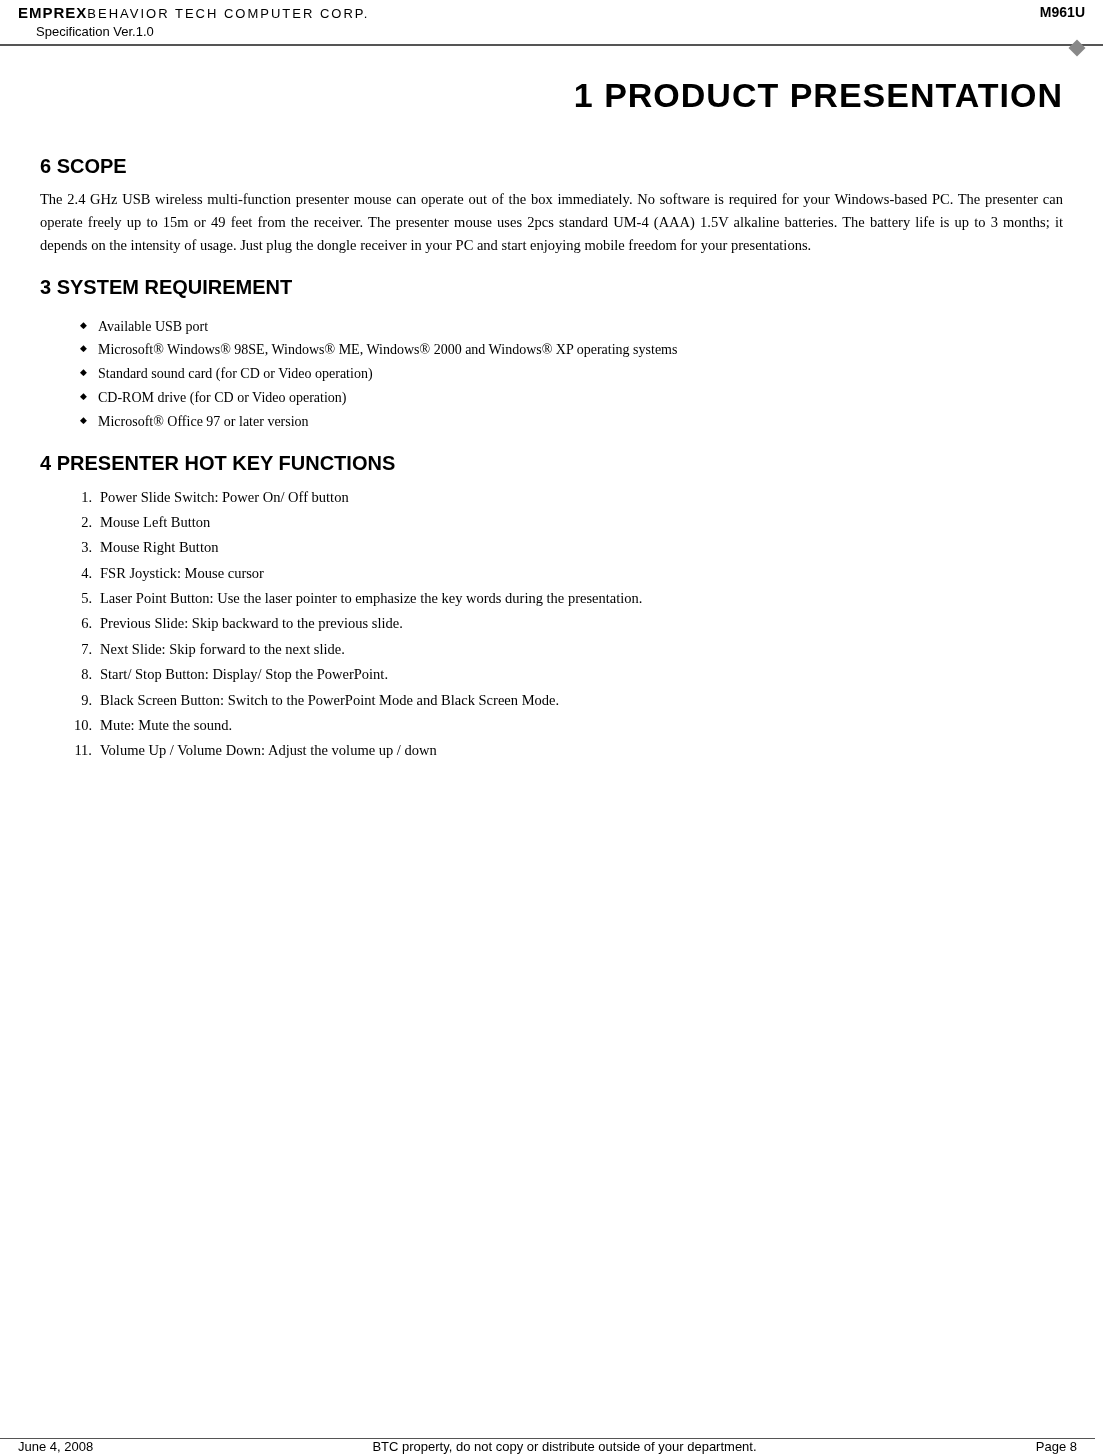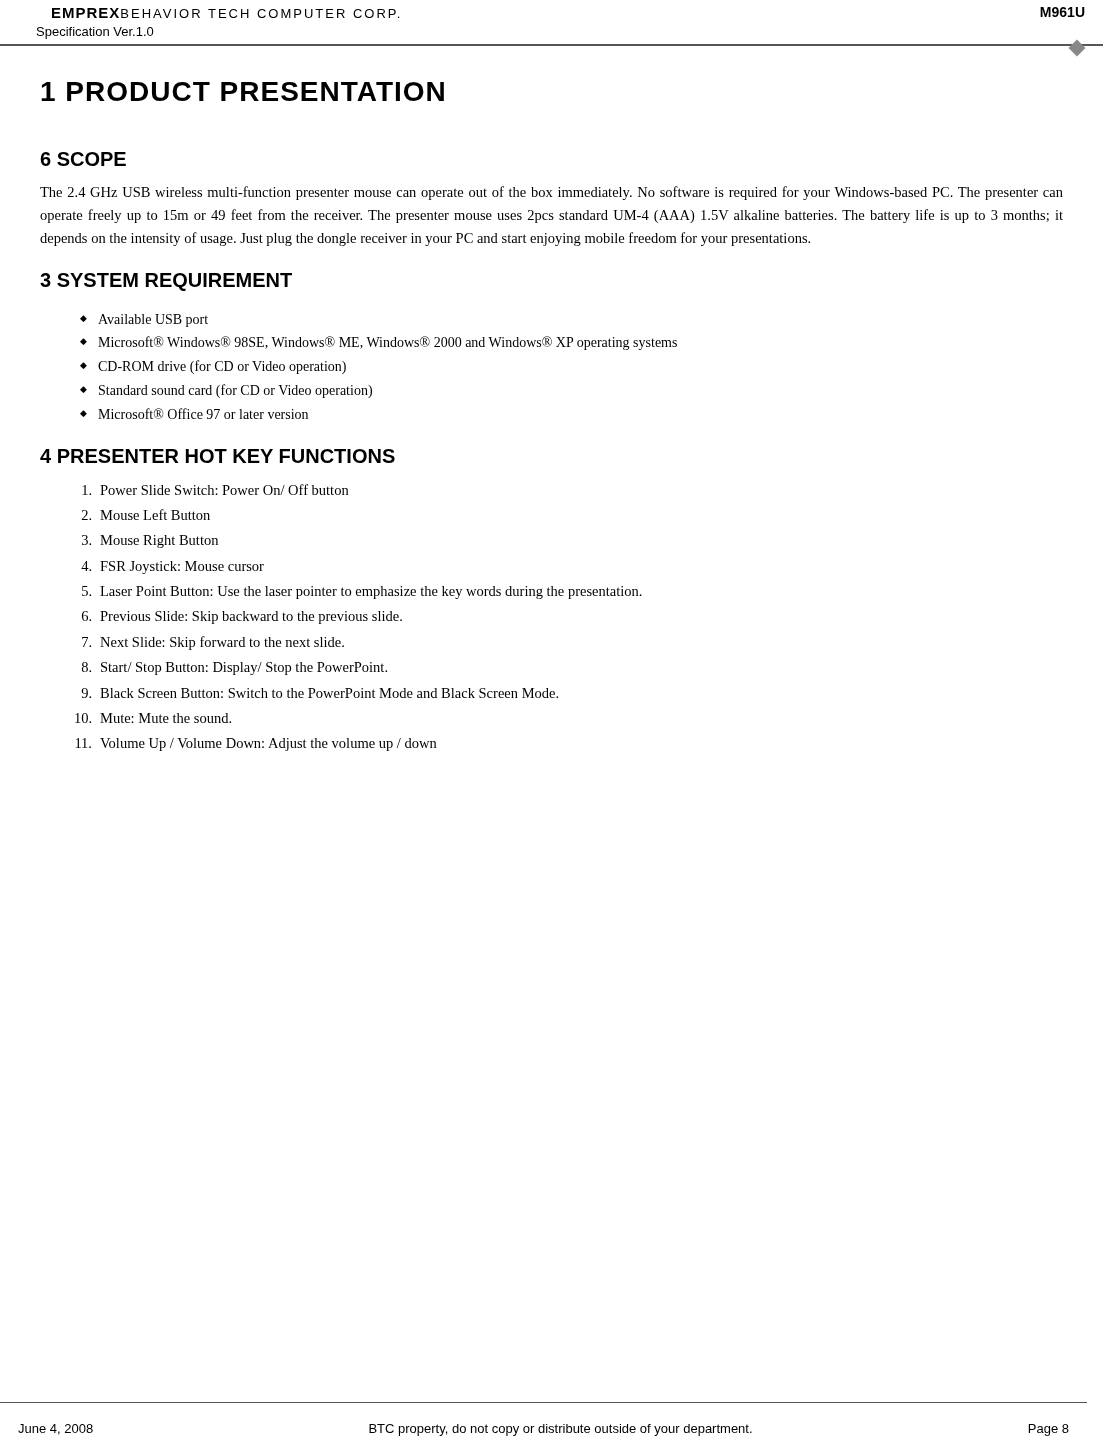--- a/index.html
+++ b/index.html
@@ -22,21 +22,20 @@
       display: flex;
       align-items: baseline;
       gap: 0;
     }
 
     .header-brand-emprex {
       font-family: Arial, sans-serif;
       font-weight: bold;
       font-size: 15px;
       letter-spacing: 1px;
-      margin-left: 33px;
     }
 
     .header-brand-rest {
       font-family: Arial, sans-serif;
       font-size: 13px;
       letter-spacing: 2px;
       font-weight: normal;
     }
 
     .header-model {
@@ -78,22 +77,22 @@
       transform: rotate(45deg);
       margin-bottom: 2px;
     }
 
     
     .main-content {
       padding: 20px 40px 40px 40px;
     }
 
     .page-title {
-      text-align: left;
-      font-size: 28px;
+      text-align: right;
+      font-size: 34px;
       font-weight: bold;
       font-family: Arial, sans-serif;
       margin-bottom: 40px;
       letter-spacing: 1px;
     }
 
     .section-heading {
       font-size: 20px;
       font-weight: bold;
       font-family: Arial, sans-serif;
@@ -148,25 +147,25 @@
       width: 22px;
       text-align: right;
       margin-right: 8px;
     }
 
     
     .footer {
       position: absolute;
       bottom: 0;
       left: 0;
-      right: 16px;
+      right: 8px;
       border-top: 1.5px solid #555;
       display: flex;
       justify-content: space-between;
-      padding: 18px 18px;
+      padding: 0 18px;
       font-size: 13px;
       font-family: Arial, sans-serif;
     }
   </style>
 </head>
 <body>
 
 <div>
   <div class="header-top-row">
     <div class="header-left">
@@ -187,22 +186,22 @@
 
   <div class="page-title">1  PRODUCT PRESENTATION</div>
 
   <div class="section-heading">6 SCOPE</div>
   <div class="section-body">The 2.4 GHz USB wireless multi-function presenter mouse can operate out of the box immediately. No software is required for your Windows-based PC. The presenter can operate freely up to 15m or 49 feet from the receiver. The presenter mouse uses 2pcs standard UM-4 (AAA) 1.5V alkaline batteries. The battery life is up to 3 months; it depends on the intensity of usage. Just plug the dongle receiver in your PC and start enjoying mobile freedom for your presentations.</div>
 
   <div class="section-heading">3 SYSTEM REQUIREMENT</div>
   <ul class="bullet-list">
     <li><span>Available USB port</span></li>
     <li><span>Microsoft® Windows® 98SE, Windows® ME, Windows® 2000 and Windows® XP operating systems</span></li>
+    <li><span>Standard sound card (for CD or Video operation)</span></li>
     <li><span>CD-ROM drive (for CD or Video operation)</span></li>
-    <li><span>Standard sound card (for CD or Video operation)</span></li>
     <li><span>Microsoft® Office 97 or later version</span></li>
   </ul>
 
   <div class="section-heading">4 PRESENTER HOT KEY FUNCTIONS</div>
   <ol class="numbered-list">
     <li><span class="num">1.</span><span>Power Slide Switch: Power On/ Off button</span></li>
     <li><span class="num">2.</span><span>Mouse Left Button</span></li>
     <li><span class="num">3.</span><span>Mouse Right Button</span></li>
     <li><span class="num">4.</span><span>FSR Joystick: Mouse cursor</span></li>
     <li><span class="num">5.</span><span>Laser Point Button: Use the laser pointer to emphasize the key words during the presentation.</span></li>

